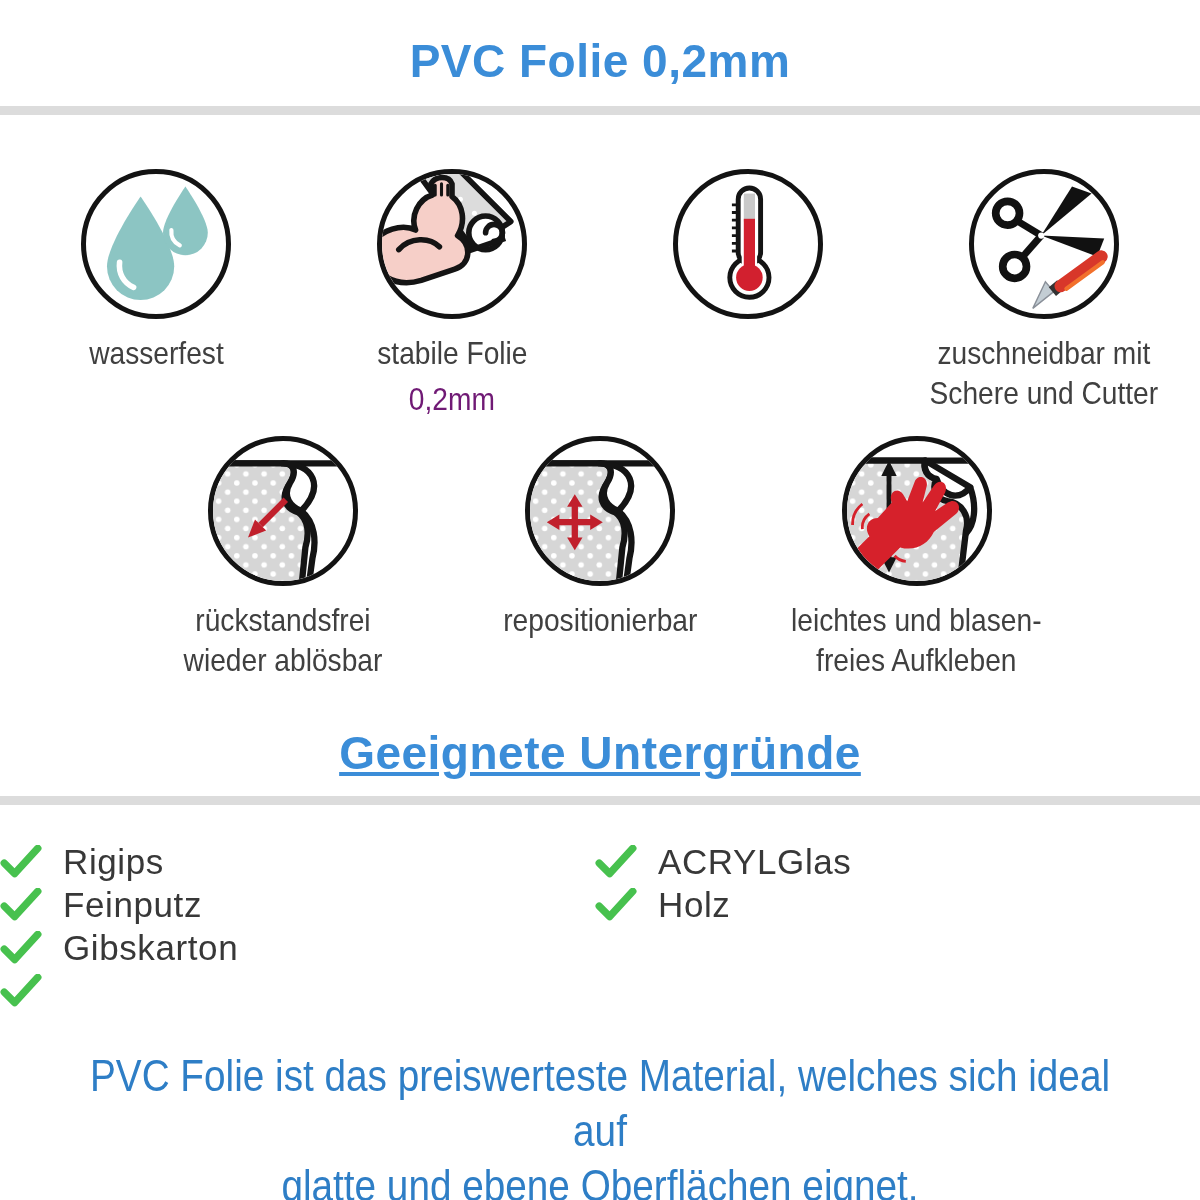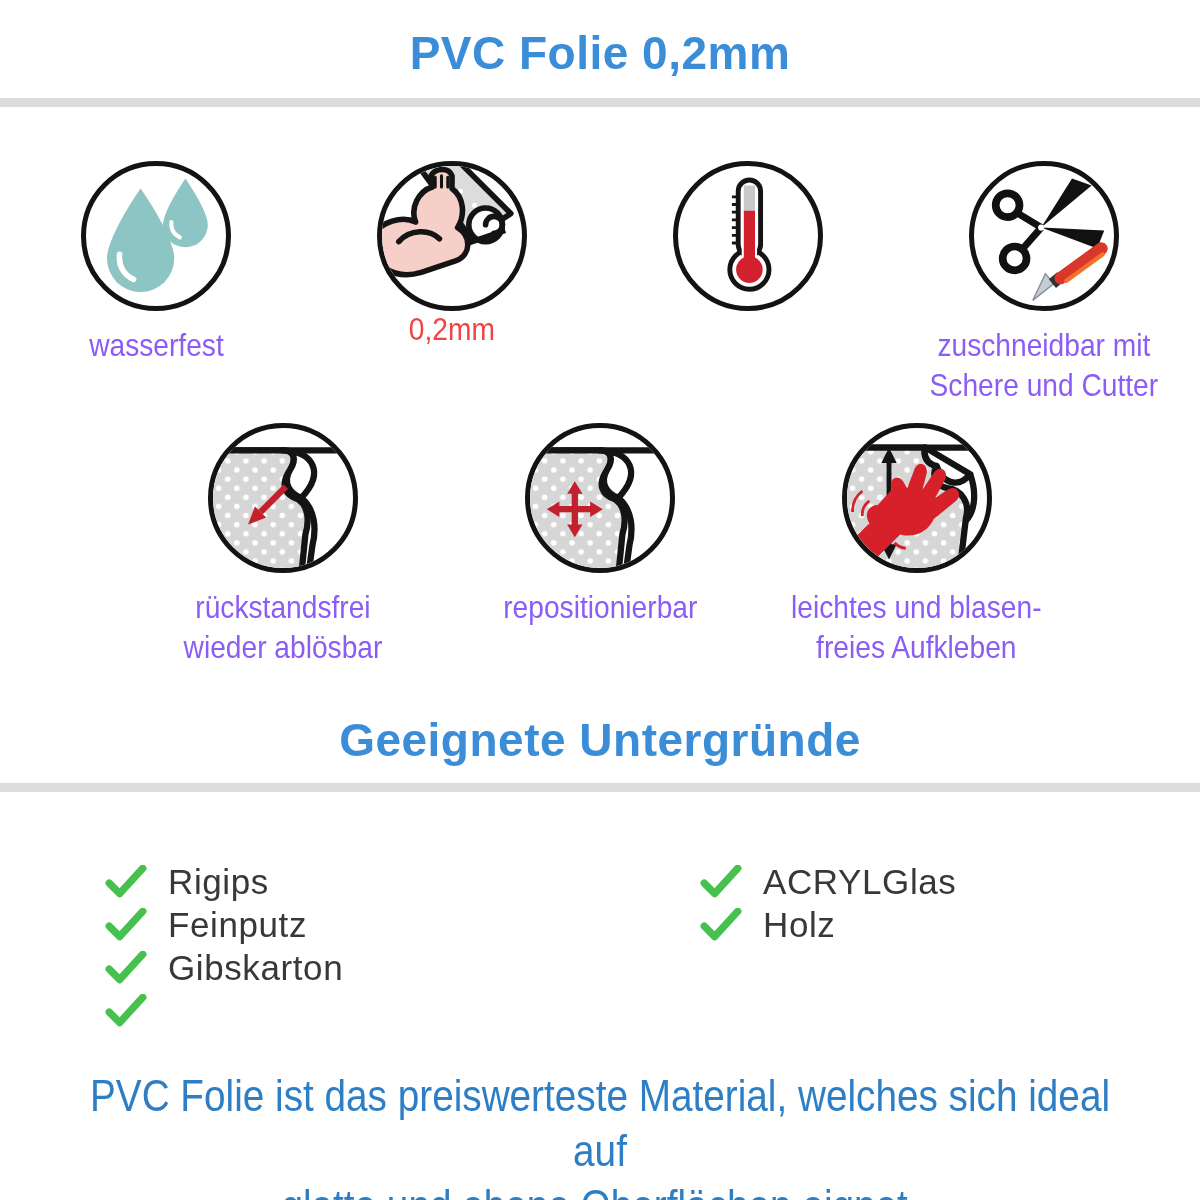--- a/index.html
+++ b/index.html
@@ -3,41 +3,41 @@
 <meta charset="utf-8">
 <style>
   * { margin:0; padding:0; box-sizing:border-box; }
   html,body { width:1200px; height:1200px; background:#ffffff; overflow:hidden;
               font-family:"Liberation Sans", sans-serif; color:#1b1b1b; }
 
   .page-title, .section-title {
     text-align:center; font-size:46px; font-weight:600; color:#3b8dd8;
     letter-spacing:0.5px;
   }
-  .page-title { padding-top:26px; }
+  .page-title { padding-top:34px; }
   .divider { height:9px; background:#dcdcdc; width:100%; margin-top:18px; }
 
   
   .row1 { margin-top:54px; display:grid; grid-template-columns:repeat(4,1fr);
           justify-items:center; padding:0 8px; }
   .row2 { margin-top:18px; width:950px; margin-left:auto; margin-right:auto;
           display:grid; grid-template-columns:repeat(3,1fr); justify-items:center; }
   .feature { display:flex; flex-direction:column; align-items:center; }
   .icon-circle { width:150px; height:150px; border:5px solid #131313; border-radius:50%;
                  background:#fff; overflow:hidden; position:relative; flex:none; }
   .icon-circle svg { position:absolute; inset:0; width:100%; height:100%; }
-  .feature-label { margin-top:14px; text-align:center; font-size:32px; color:#8b5cf6;
+  .feature-label { margin-top:14px; text-align:center; font-size:32px; color:#404040;
                    line-height:1.25; }
   .cond { display:inline-block; transform:scaleX(0.88); transform-origin:50% 50%;
           white-space:pre-line; }
-  .feature-sublabel { margin-top:0; text-align:center; font-size:32px; color:#ef4444; }
+  .feature-sublabel { margin-top:8px; text-align:center; font-size:32px; color:#701a75; }
 
   
-  .section-title { margin-top:46px; }
-  .checklist { margin-top:68px; display:flex; padding-left:105px; }
+  .section-title { margin-top:46px;text-decoration:underline; }
+  .checklist { margin-top:35px; display:flex; }
   .col-left { width:595px; }
   .check-item { display:flex; align-items:center; height:43px; font-size:35px;
                 color:#383838; letter-spacing:0.6px; font-weight:500; }
   .check-icon { width:42px; height:34px; margin-right:21px; flex:none; }
 
   
   .footer-note { margin-top:36px; text-align:center; font-size:44px; color:#2e7ec6;
                  line-height:1.25; font-weight:500; }
 </style>
 </head>
@@ -70,20 +70,21 @@
             <circle cx="66" cy="28" r="1.8"></circle>
           </g>
         <circle cx="74" cy="42" r="12" fill="#ffffff" stroke="#141414" stroke-width="4"></circle>
         <path d="M74,42 a6,6 0 1 1 6,6" fill="none" stroke="#141414" stroke-width="4" stroke-linecap="round"></path>
         <path d="M-6,78 L88,46" fill="none" stroke="#141414" stroke-width="4"></path>
         <path d="M-8,50 C0,40 14,35 24,40 C20,30 26,18 36,15 L35,7 C38,1 48,1 50,7 L50,16 C58,22 60,34 54,44 C64,50 64,64 52,68 L28,76 C8,82 -6,70 -8,58 Z" fill="#f6cfc8" stroke="#141414" stroke-width="4" stroke-linejoin="round"></path>
         <path d="M12,54 C20,45 34,45 41,52" fill="none" stroke="#141414" stroke-width="4" stroke-linecap="round"></path>
         <path d="M38,8 v7 M42.5,7 v8 M47,8 v7" stroke="#141414" stroke-width="2.2" stroke-linecap="round"></path>
       </svg>
     </div>
+    <div class="feature-label"><span class="cond">stabile Folie</span></div>
     <div class="feature-sublabel"><span class="cond">0,2mm</span></div>
   </div>
 
   <div class="feature">
     <div class="icon-circle">
       <svg viewBox="0 0 100 100">
         <circle cx="51" cy="74" r="14" fill="#ffffff" stroke="#141414" stroke-width="3.5"></circle>
         <rect x="43" y="10" width="16" height="54" rx="8" fill="#ffffff" stroke="#141414" stroke-width="3.5"></rect>
         <rect x="45.5" y="58" width="11" height="8" fill="#ffffff"></rect>
         <rect x="47" y="14" width="8" height="20" fill="#c9c9c9"></rect>

